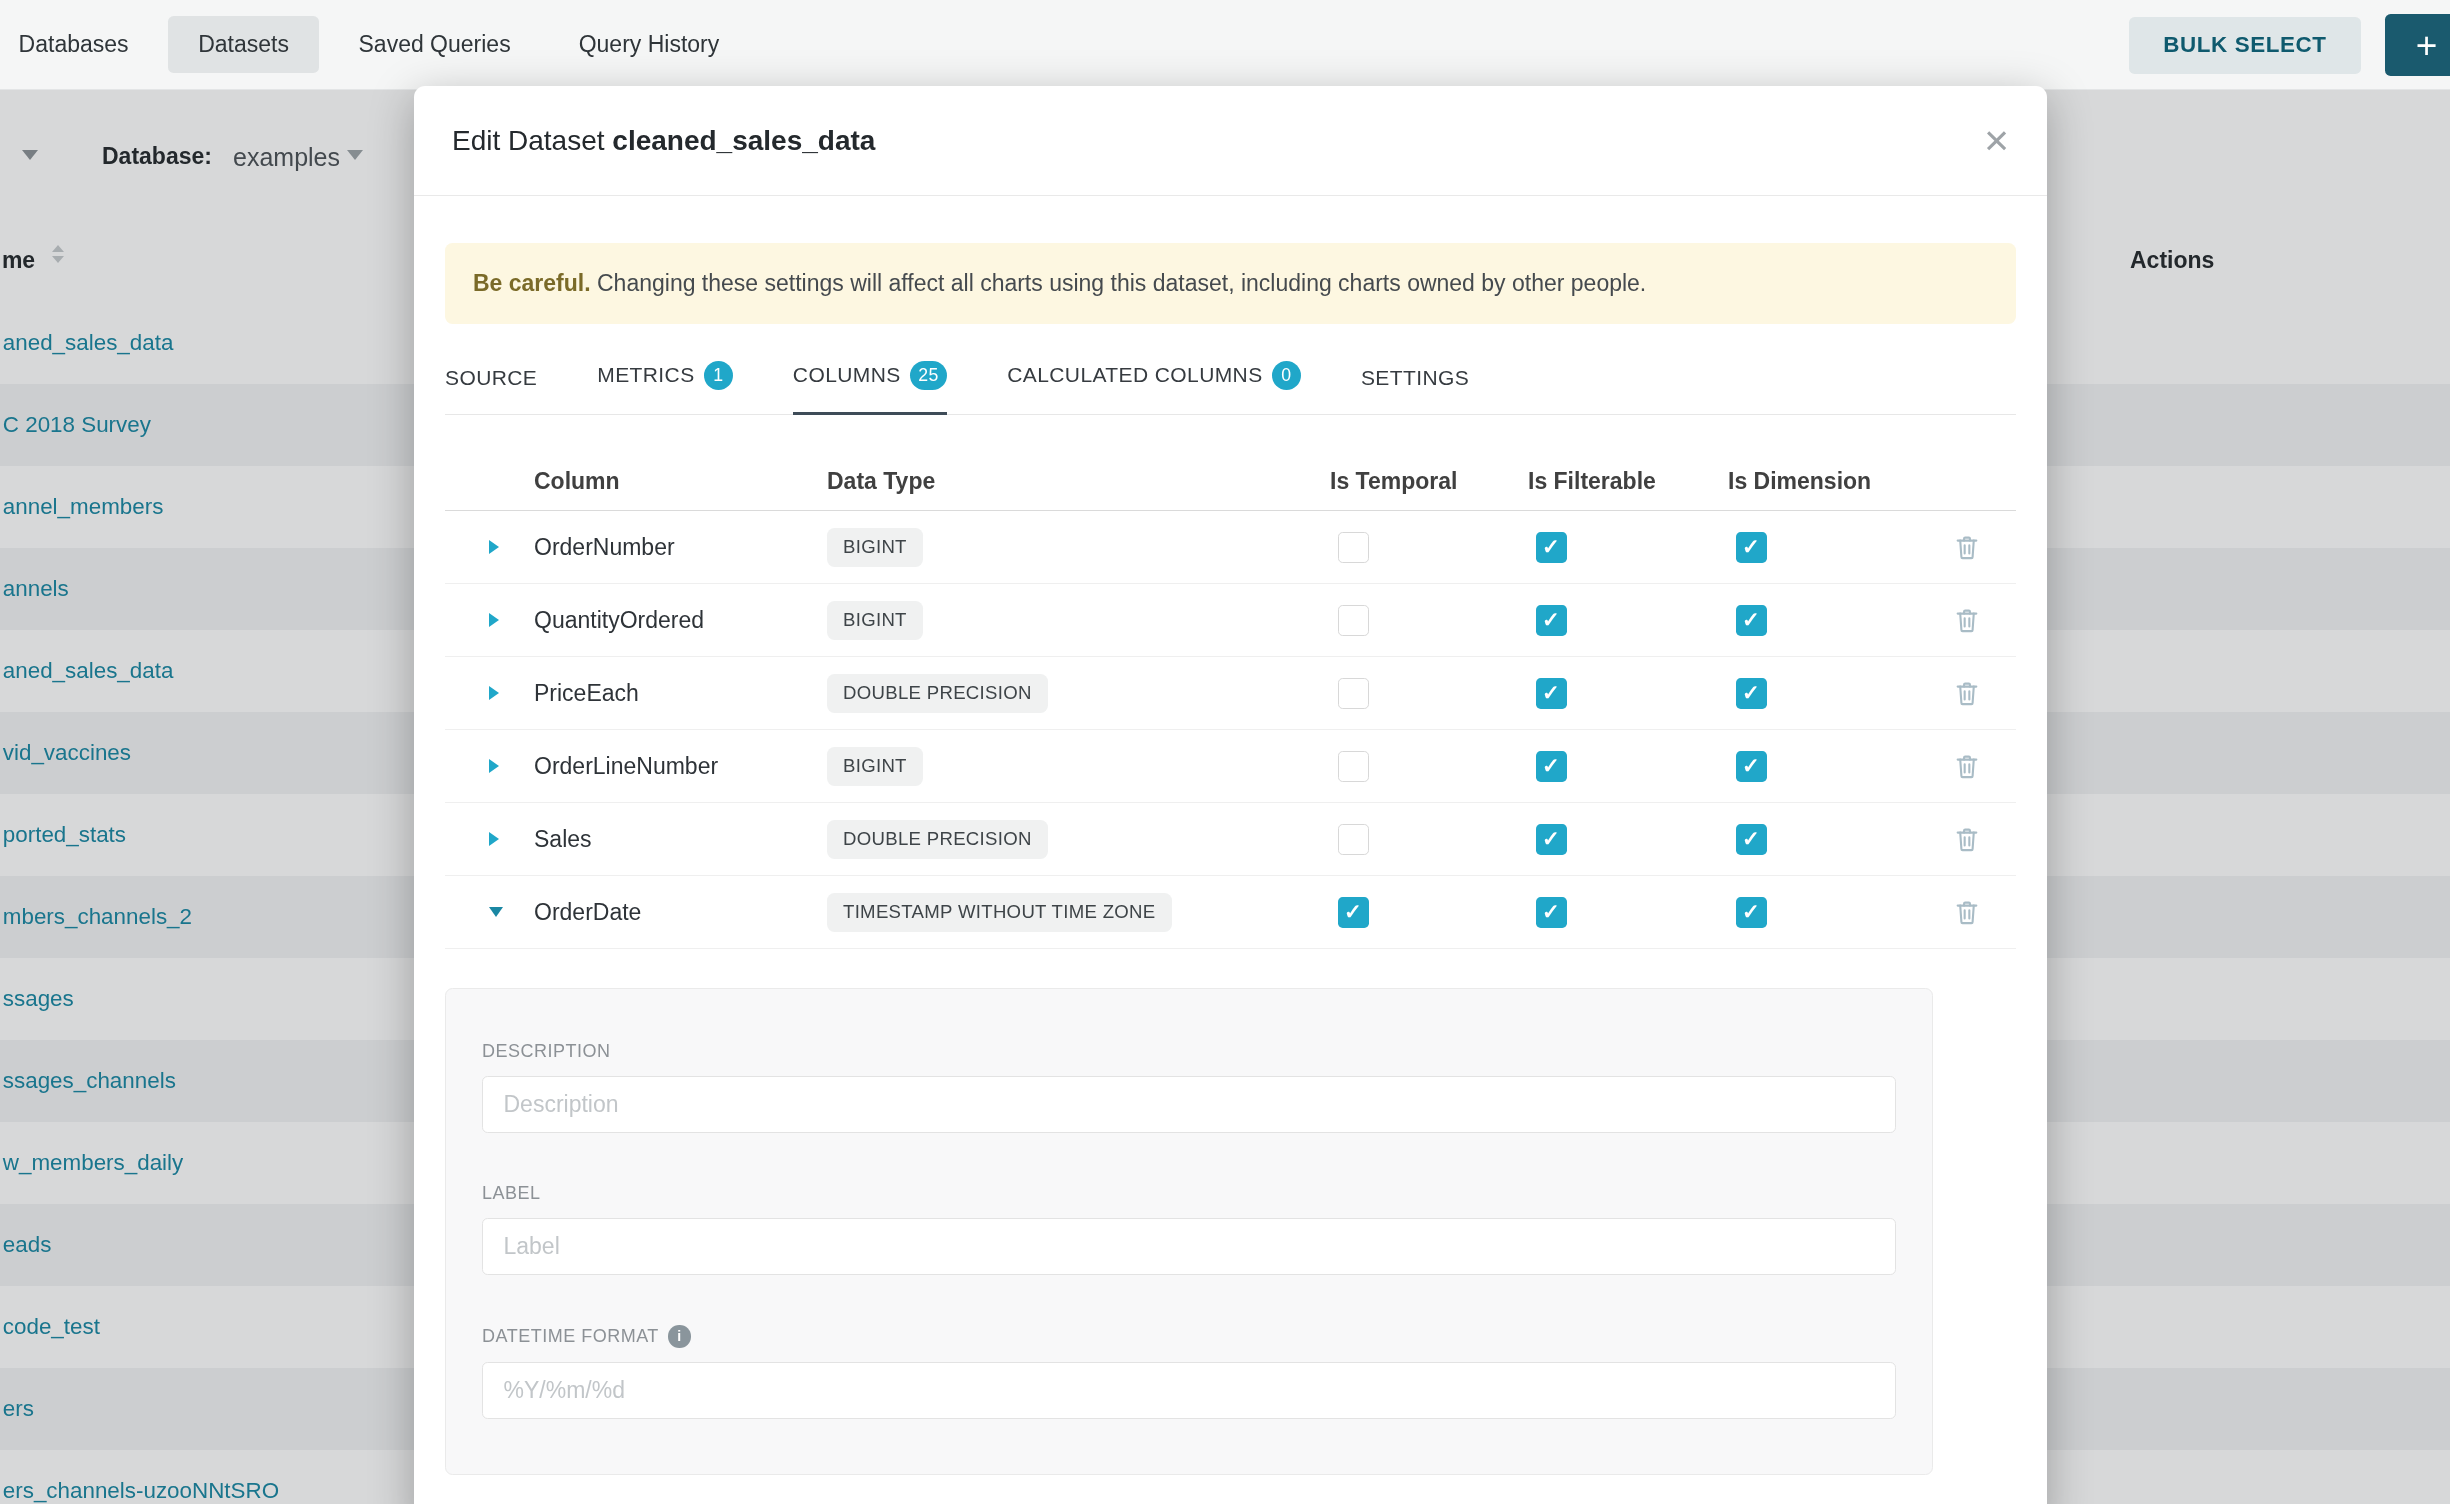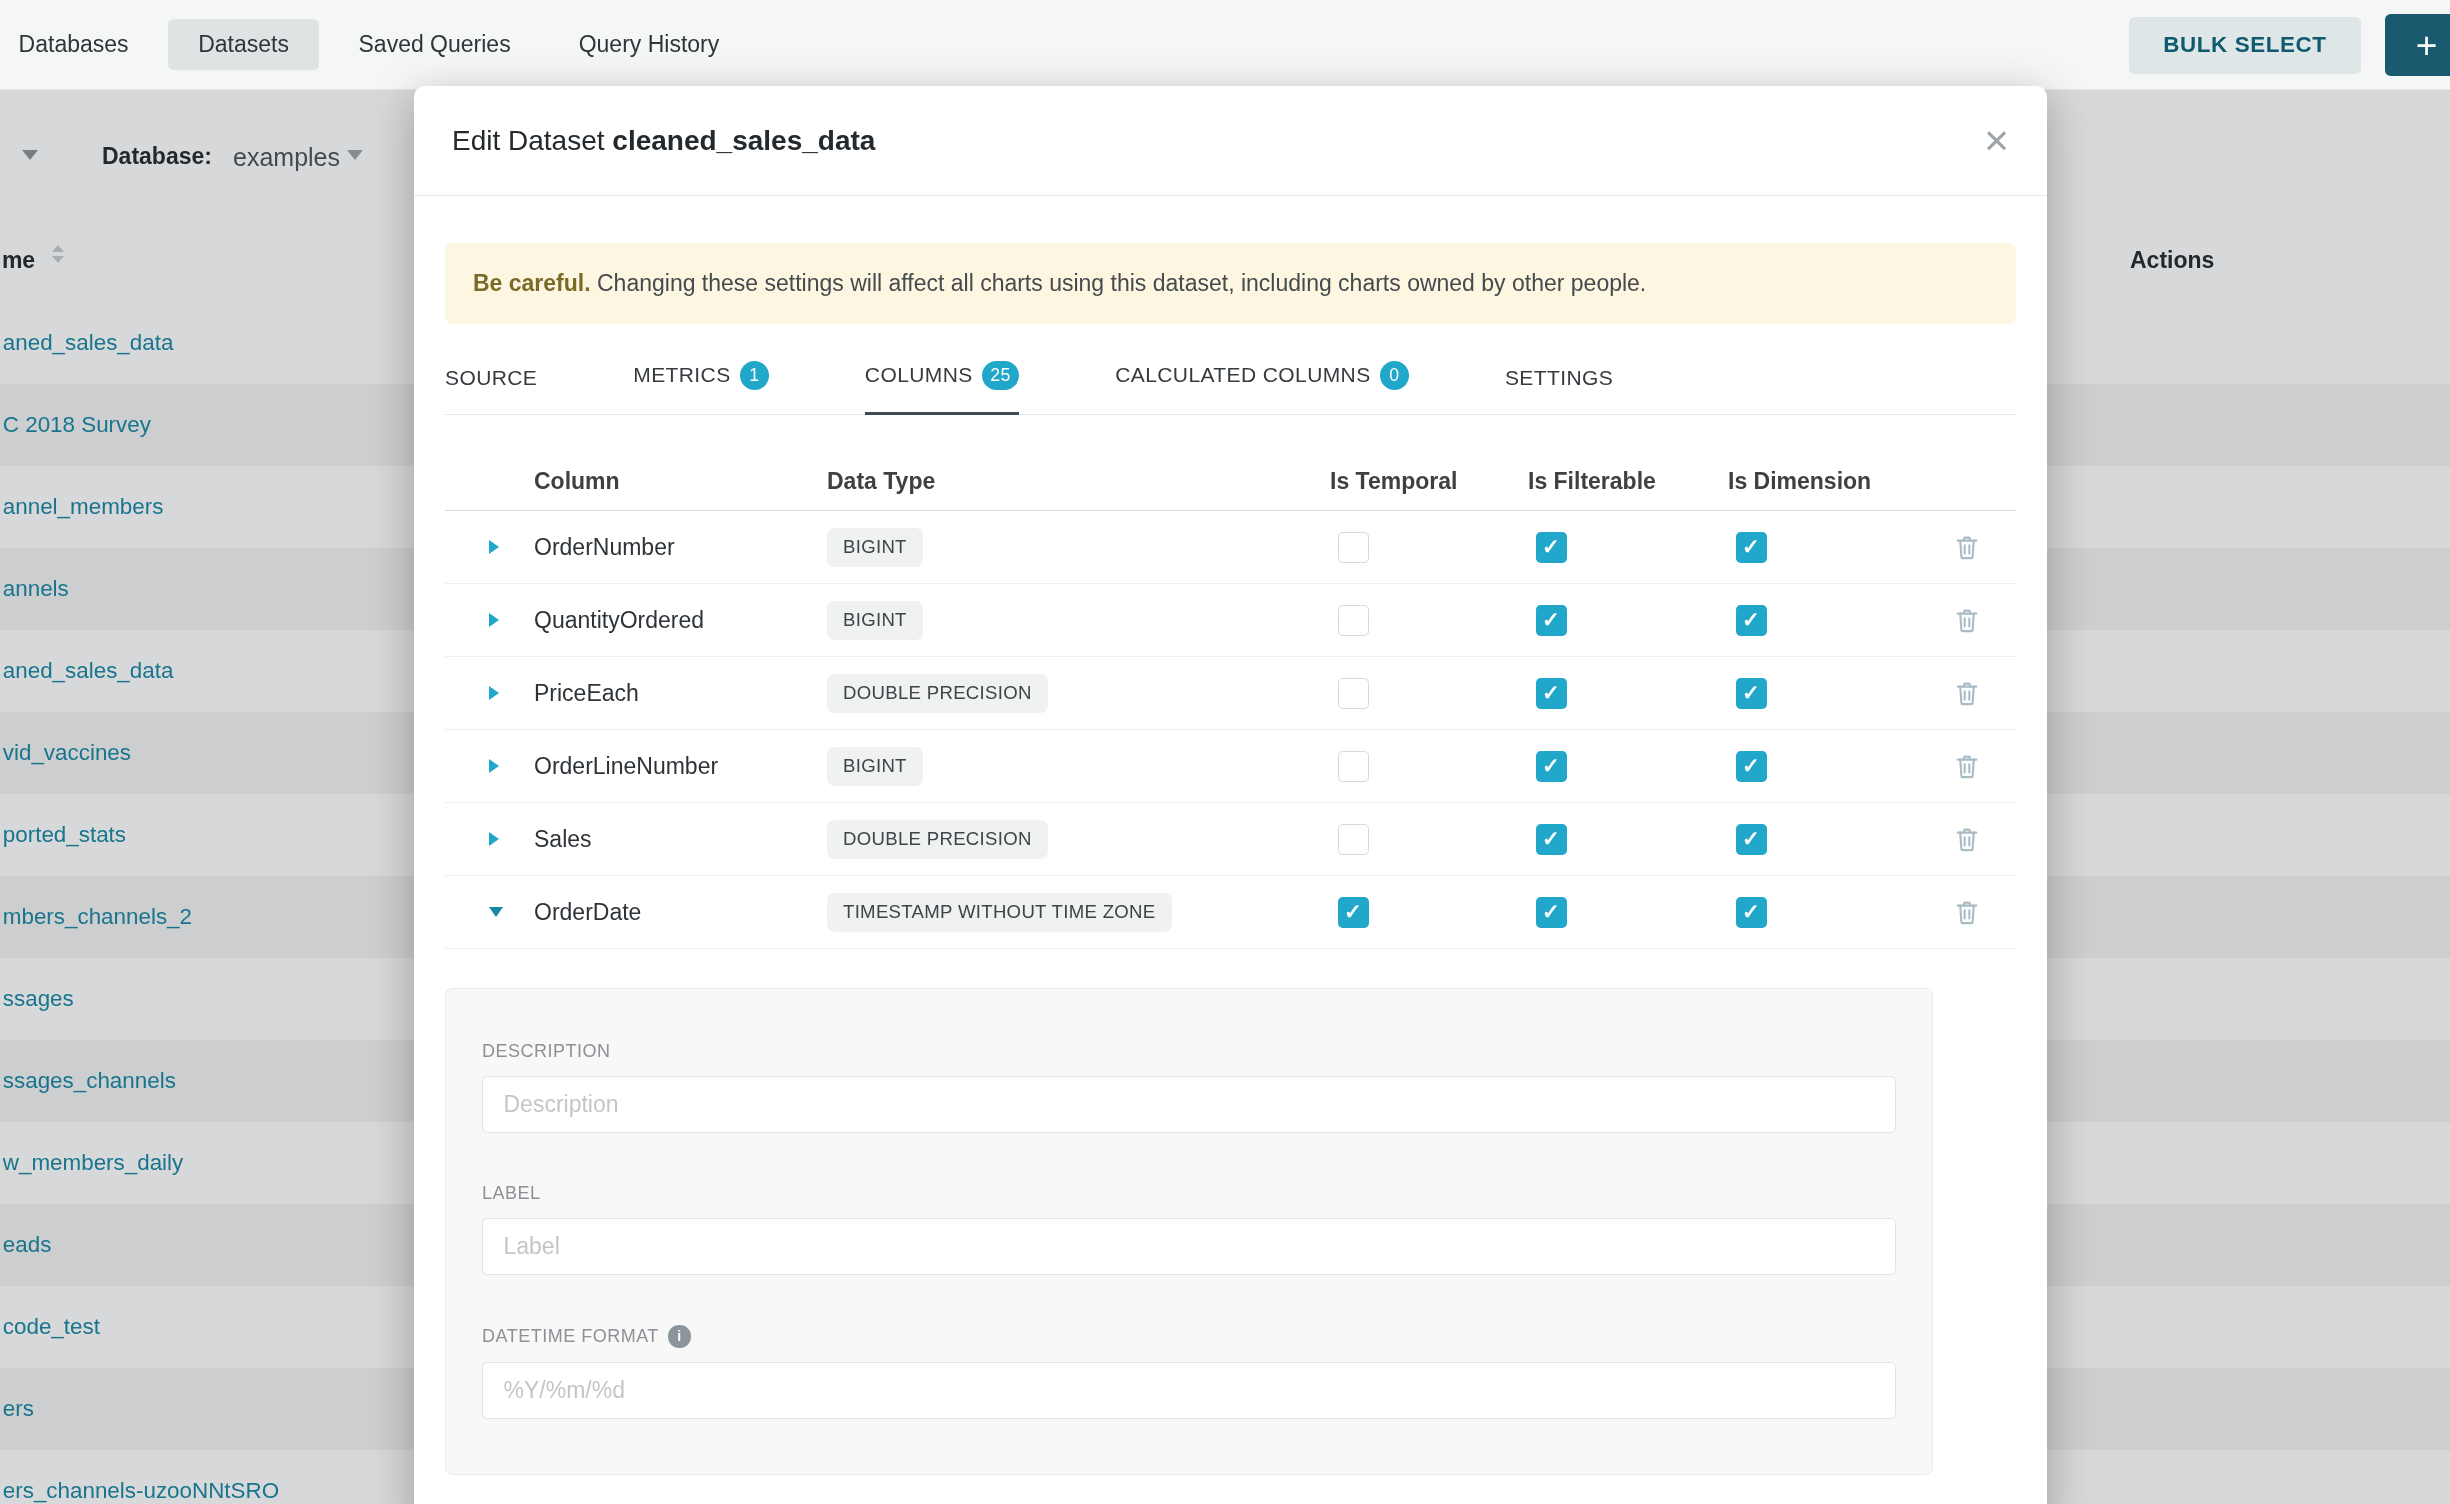--- a/index.html
+++ b/index.html
@@ -18,21 +18,21 @@
   }
   .screen{position:absolute;inset:0;overflow:hidden;}
 
   
   .nav{position:absolute;top:0;left:0;right:0;height:90px;background:#F5F6F6;
        border-bottom:0.9px solid #E3E5E6;display:flex;align-items:center;z-index:1;}
   .nav-tabs{display:flex;align-items:center;height:100%;}
   .nav-tab{font-size:23px;color:#2F3539;padding:4px 34px;height:100%;display:flex;
            align-items:center;cursor:pointer;white-space:nowrap;}
   .nav-tab:first-child{padding-left:18.6px;}
-  .nav-tab.selected{background:#E0E3E4;border-radius:5.6px;height:51px;align-self:center;
+  .nav-tab.selected{background:#E0E3E4;border-radius:5.6px;height:57px;align-self:center;
                     padding:0 30px;margin:0 5.6px;}
   .nav-right{position:absolute;right:0;top:0;height:90px;display:flex;align-items:center;}
   .bulk-select{height:57px;padding:0 34px;background:#DFE6E8;color:#0F5A6E;font-size:22.4px;
                font-weight:600;border:none;border-radius:5.6px;letter-spacing:0.6px;
                margin-right:24px;font-family:inherit;cursor:pointer;}
   .add-btn{width:84px;height:62px;background:var(--add-bg);color:#fff;font-size:37px;
            border:none;border-radius:5.6px;margin-right:-18.6px;display:flex;align-items:center;
            justify-content:center;cursor:pointer;font-family:inherit;line-height:1;}
 
   
@@ -67,21 +67,21 @@
   .modal-title{font-size:28px;font-weight:400;color:#24292D;margin:0;}
   .modal-title b{font-weight:700;}
   .close{margin-left:auto;background:none;border:none;font-size:43px;color:#9EA3A7;
          line-height:1;padding:0;cursor:pointer;font-family:inherit;}
   .modal-body{padding:0 31px;flex:1;overflow:hidden;}
 
   .warning{margin-top:47px;background:var(--warning-bg);border-radius:7.5px;
            padding:26px 28px;font-size:23px;color:#454A4E;line-height:1.25;}
   .w-bold{font-weight:700;color:var(--warning-em);}
 
-  .modal-tabs{display:flex;align-items:flex-end;gap:96px;margin-top:37px;
+  .modal-tabs{display:flex;align-items:flex-end;gap:60px;margin-top:37px;
               border-bottom:0.9px solid #E7E7E7;}
   .m-tab{display:flex;align-items:center;gap:9.3px;font-size:21px;color:#363B40;
          letter-spacing:0.4px;padding-bottom:22.4px;border-bottom:3.7px solid transparent;
          margin-bottom:-0.9px;cursor:pointer;white-space:nowrap;}
   .m-tab.active{border-bottom-color:var(--tab-underline);}
   .badge{min-width:29px;height:29px;border-radius:15px;background:var(--primary);color:#fff;
          font-size:17.7px;display:flex;align-items:center;justify-content:center;padding:0 8.4px;}
 
   .cols-head{display:grid;grid-template-columns:89px 293px 503px 198px 200px 200px 1fr;
              align-items:end;height:96px;padding-bottom:15px;border-bottom:1.9px solid #DADADA;

